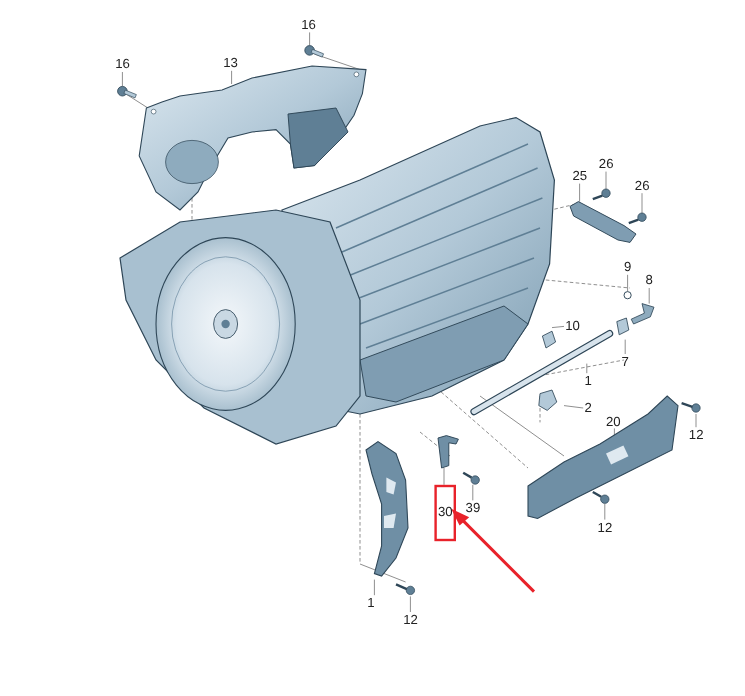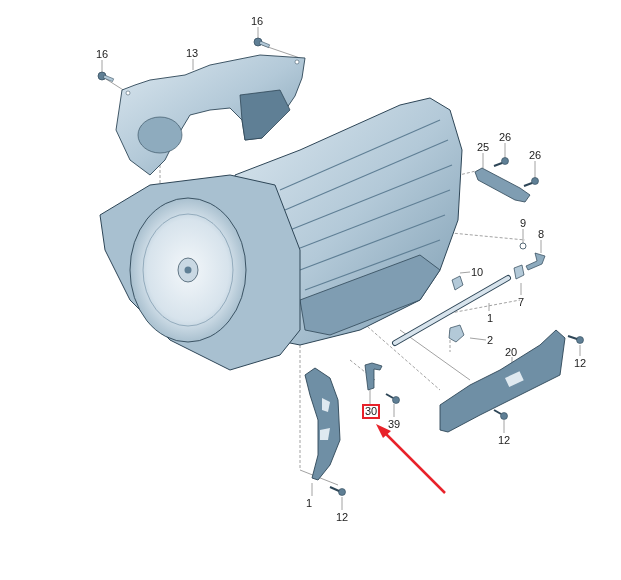--- a/index.html
+++ b/index.html
@@ -1,21 +1,21 @@
 <!DOCTYPE html>
 <html><head>
 <meta charset="utf-8">
 <style>
   html, body { margin: 0; padding: 0; background: #ffffff; }
   body { width: 621px; height: 580px; position: relative; overflow: hidden;
          font-family: "Liberation Sans", sans-serif; }
   #diagram { position: absolute; left: 0; top: 0; width: 621px; height: 580px; }
   .callout { position: absolute; font-size: 11px; color: #222; line-height: 12px;
              font-family: "Liberation Sans", sans-serif; white-space: nowrap; }
-  .callout.hl { border: 2px solid #e8222a; padding: 0 1px; line-height: 11px; }
+  .callout.hl { border: 2px solid #e8222a; padding: 16px 1px; line-height: 11px; }
 </style>
 </head>
 <body>
 
 <div id="diagram">
   <svg width="621" height="580" viewBox="0 0 621 580" xmlns="http://www.w3.org/2000/svg">
     <defs>
       <linearGradient id="body" x1="0" y1="0" x2="1" y2="1">
         <stop offset="0" stop-color="#dbe7ef"></stop>
         <stop offset="0.5" stop-color="#b3c9d8"></stop>

